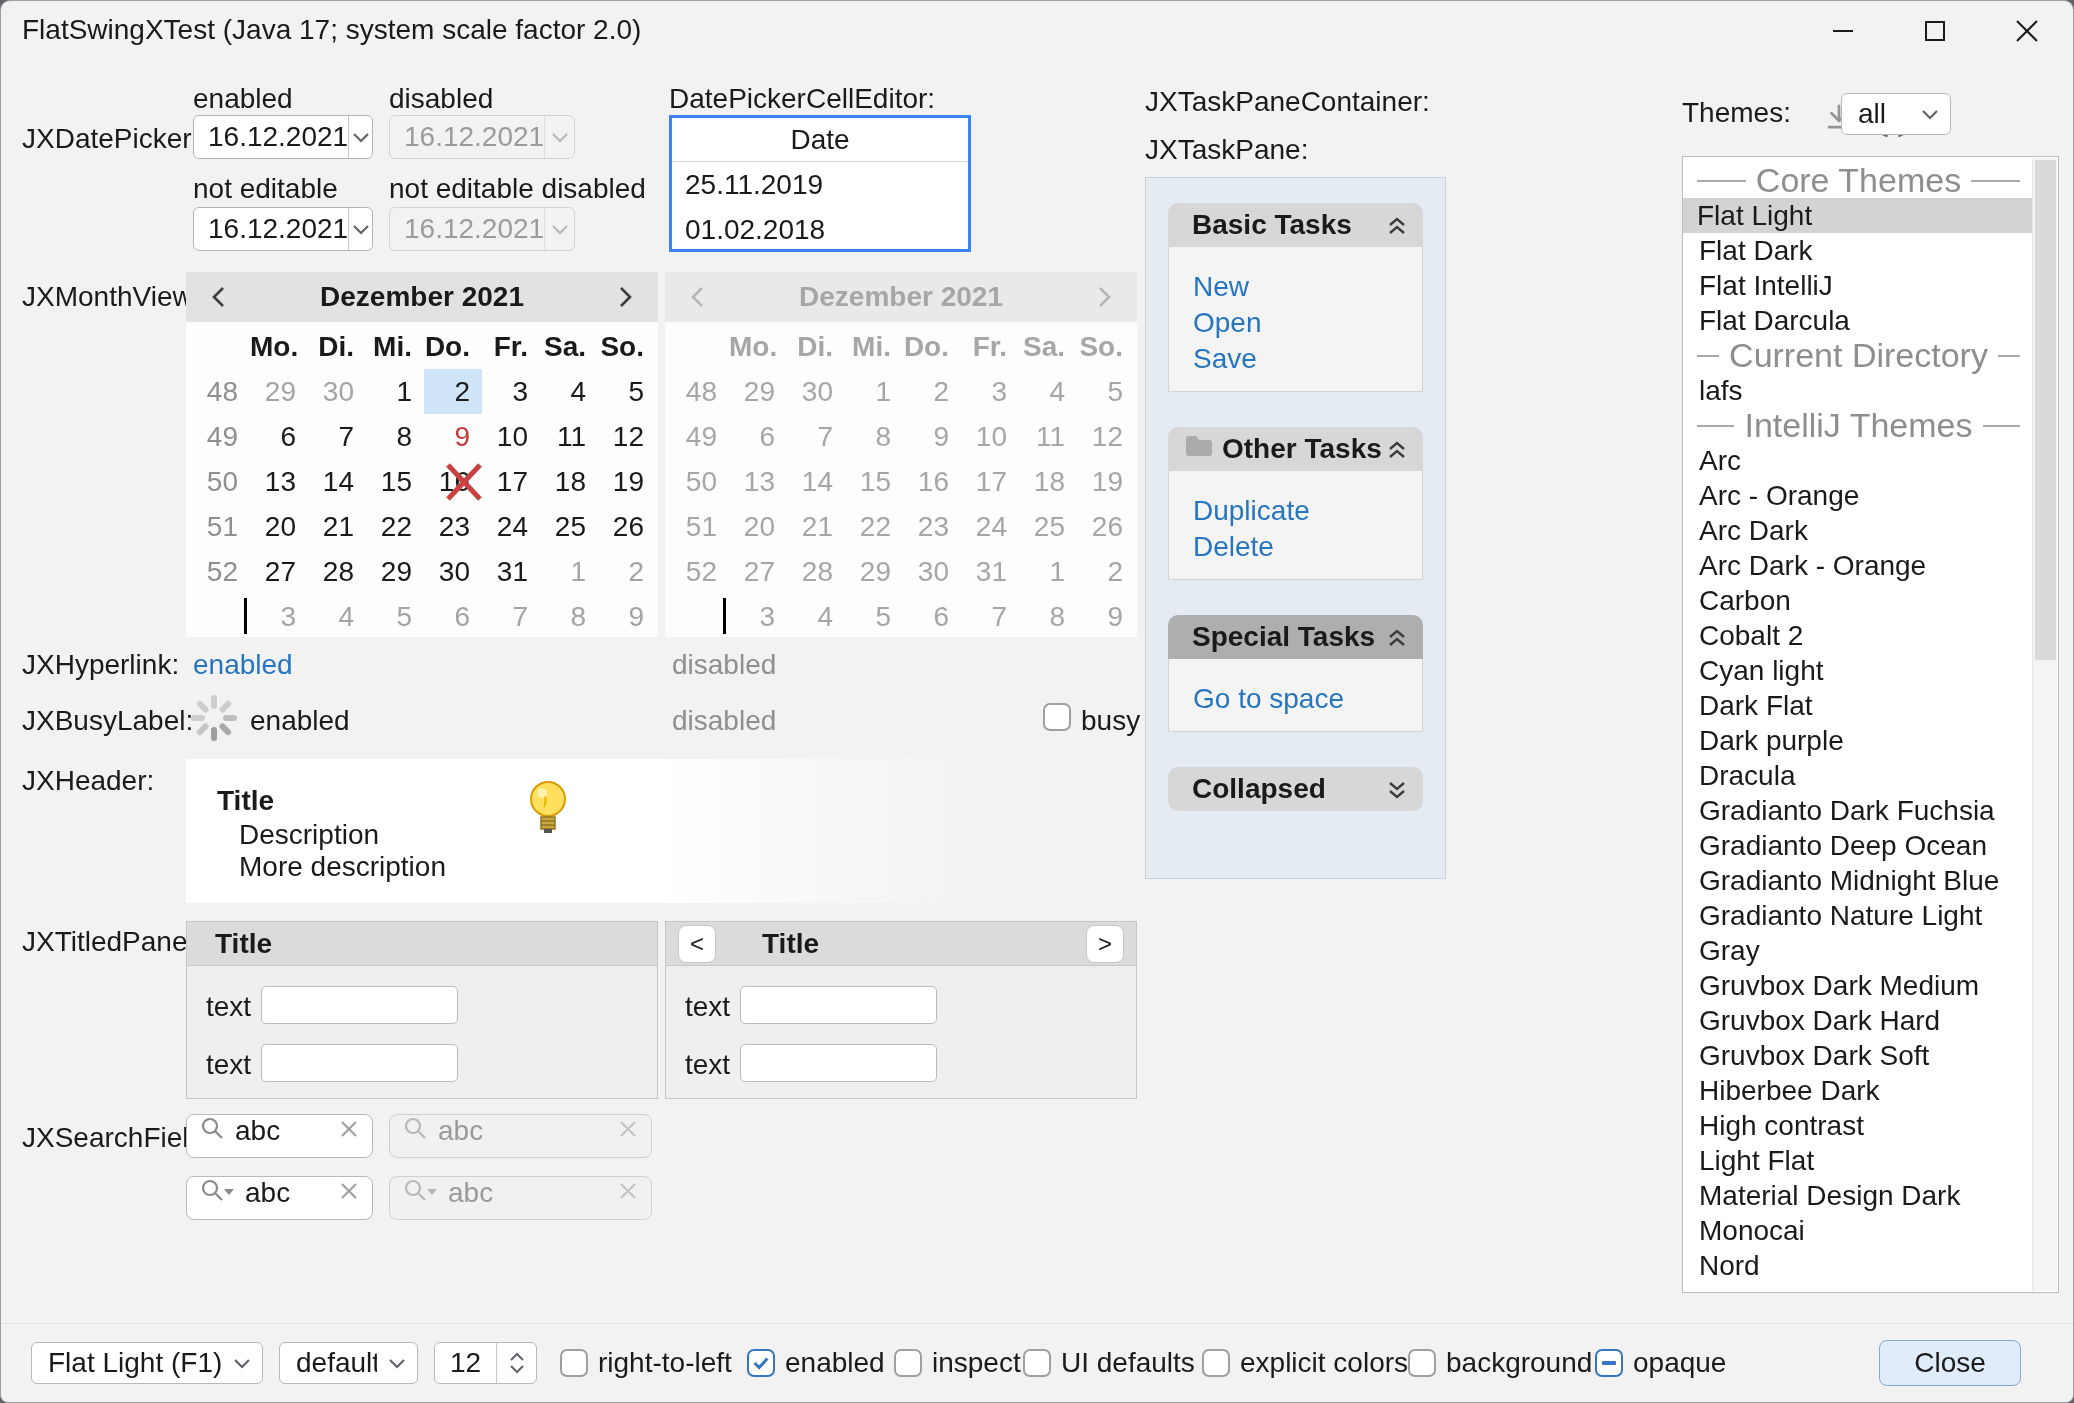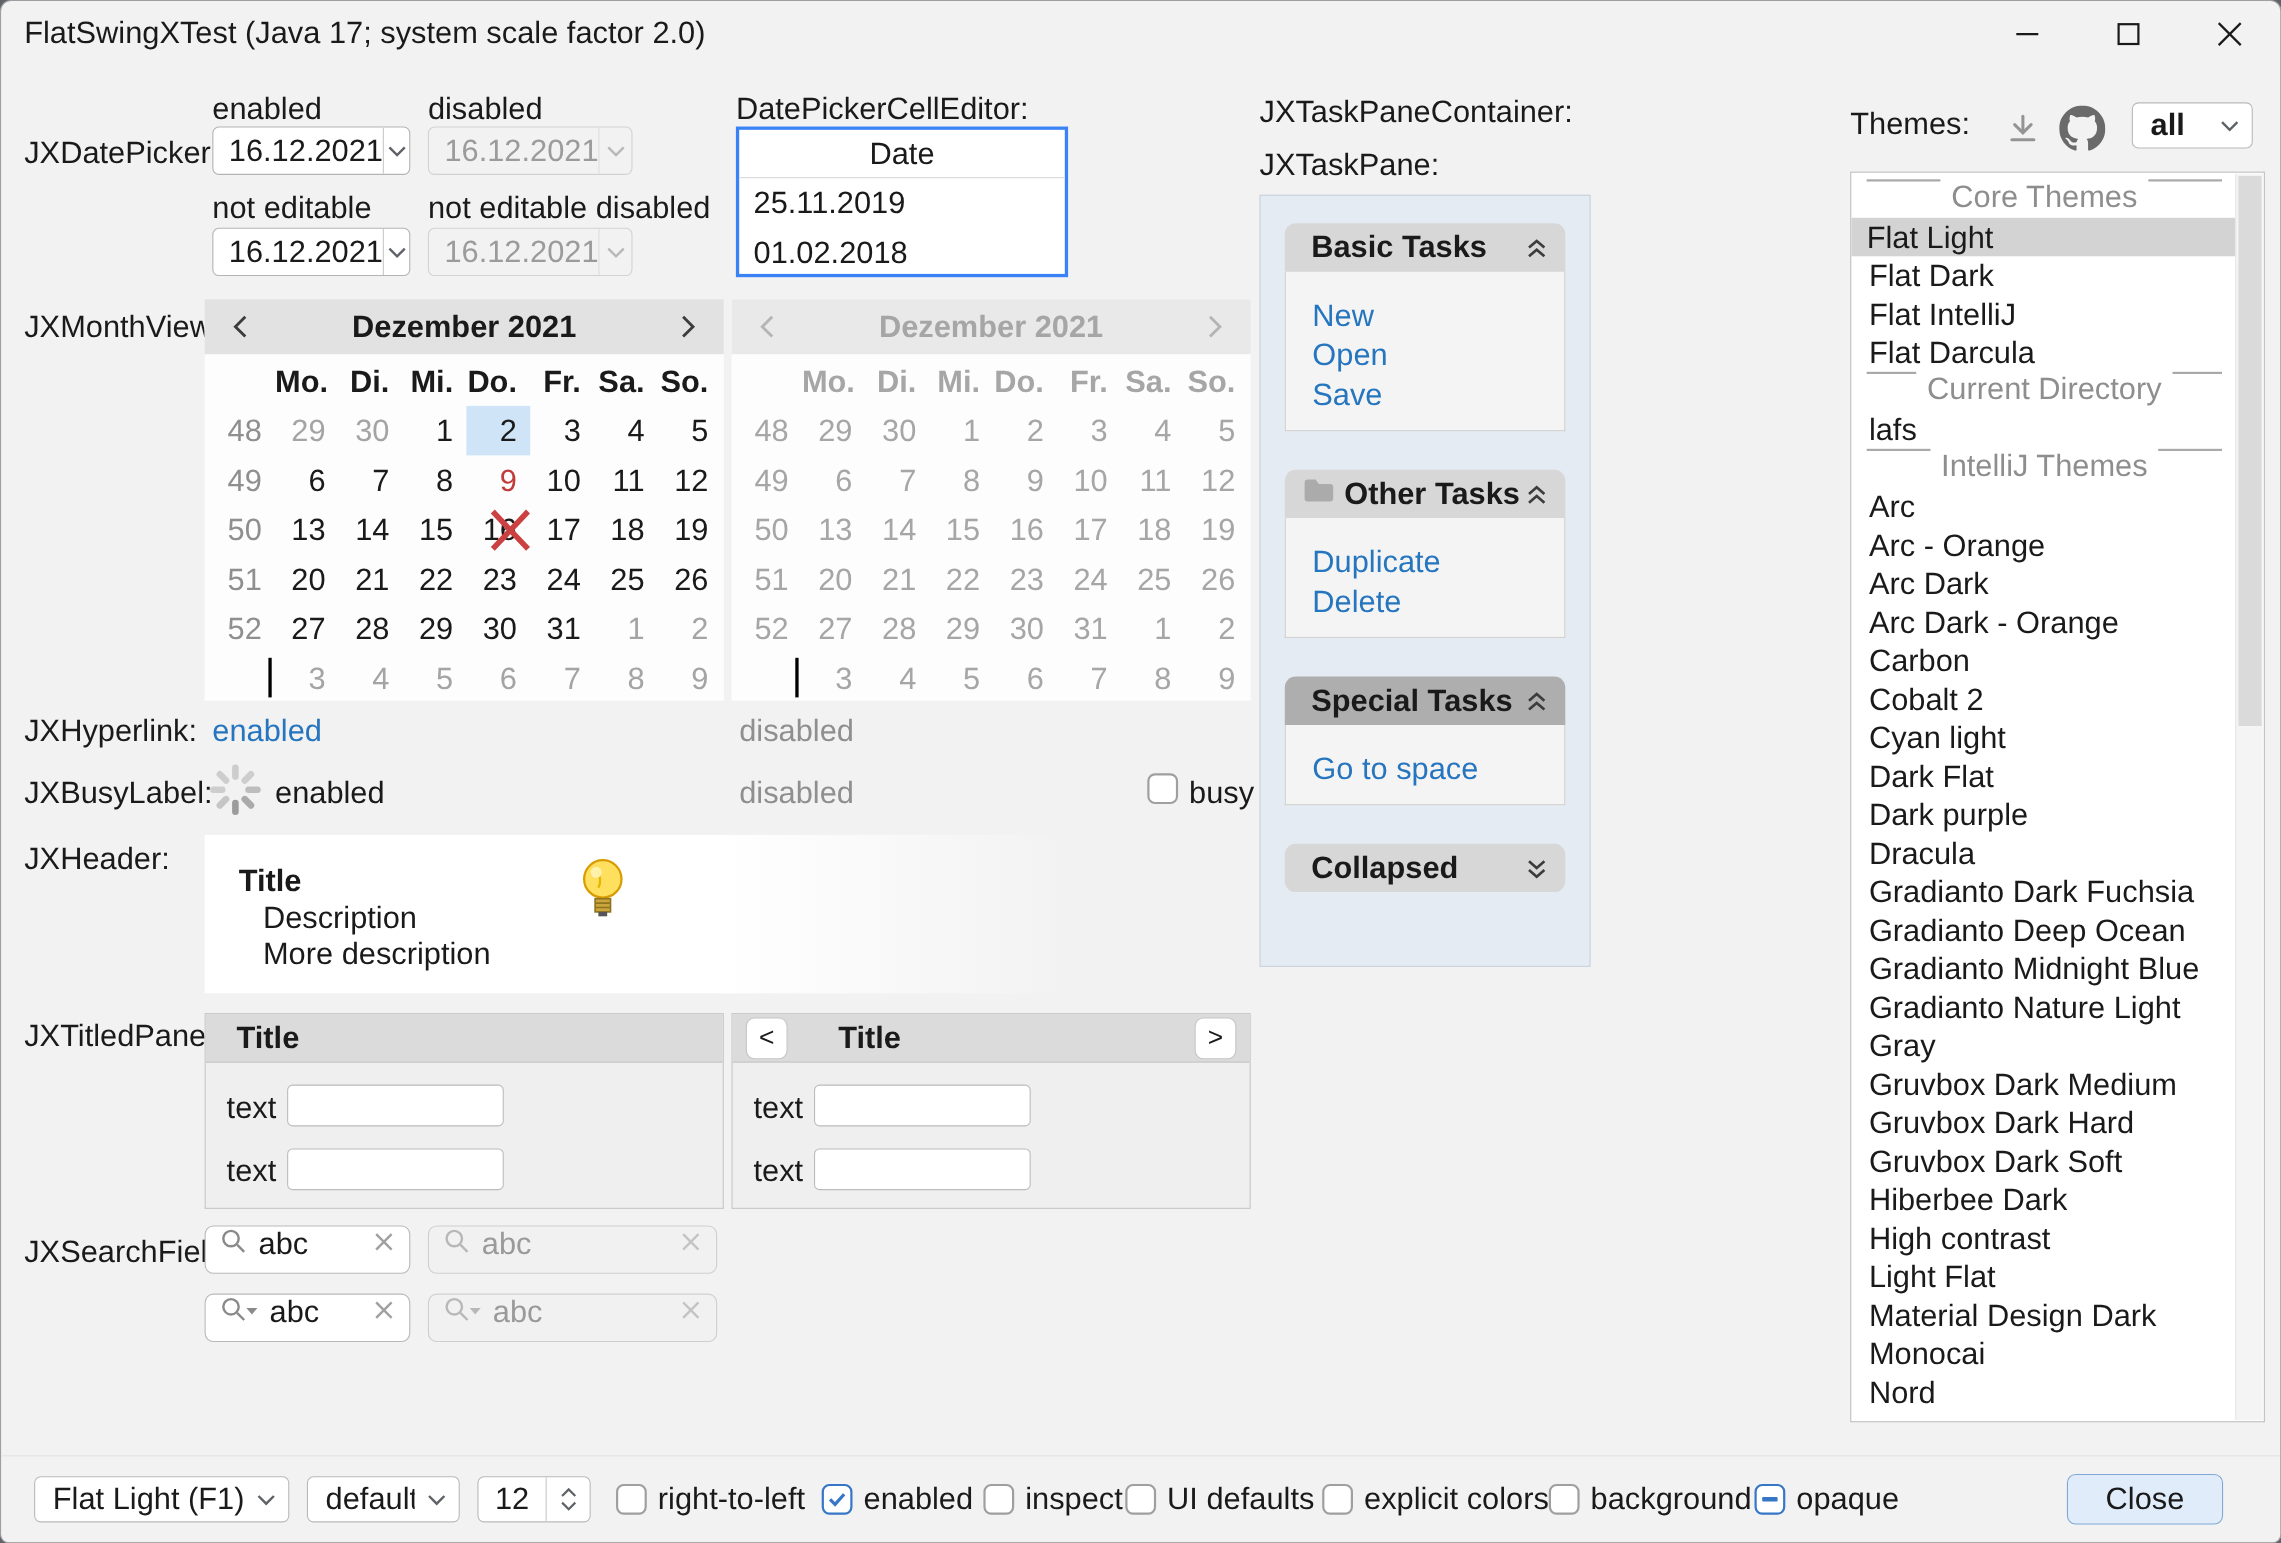--- a/index.html
+++ b/index.html
@@ -111,21 +111,21 @@
   
   .themes-label { position:absolute; left:1681px; top:96px; font-size:28px; }
   .icon-btn { position:absolute; display:flex; align-items:center; justify-content:center; }
   .combo { position:absolute; height:42px; background:#fff; border:1px solid #b9b9b9; border-radius:6px; display:flex; align-items:center; }
   .combo-text { flex:1; padding-left:16px; font-size:28px; white-space:nowrap; overflow:hidden; }
   .combo-arrow { width:40px; display:flex; align-items:center; justify-content:center; }
 
   .themes-list { position:absolute; left:1681px; top:155px; width:377px; height:1137px; background:#fff; border:1px solid #bdbdbd; padding-top:6px; overflow:hidden; }
   .theme-item { height:35px; line-height:35px; padding-left:16px; font-size:28px; width:351px; white-space:nowrap; }
   .theme-item.selected { background:#d3d3d3;padding-left:14px; }
-  .theme-sep { height:35px; display:flex; align-items:flex-start; gap:10px; padding:0 14px; color:#8e8e8e; font-size:28px; width:351px; }
+  .theme-sep { height:35px; display:flex; align-items:center; gap:10px; padding:0 14px; color:#8e8e8e; font-size:34px; width:351px; }
   .theme-sep .line { flex:1; height:2px; background:#a9a9a9; }
   .vscroll { position:absolute; right:1px; top:1px; bottom:1px; width:25px; background:#f4f4f4; border-left:1px solid #e6e6e6; }
   .vthumb { position:absolute; left:2px; top:2px; width:21px; height:500px; background:#dadada; }
 
   
   .bottombar { position:absolute; left:0; top:1322px; width:2074px; height:81px; border-top:1px solid #e3e3e3; }
   .bb-combo { top:18px; }
   .spinner { position:absolute; left:433px; top:18px; width:103px; height:42px; background:#fff; border:1px solid #b9b9b9; border-radius:6px; display:flex; }
   .spin-value { width:61px; text-align:center; line-height:40px; font-size:28px; }
   .spin-arrows { flex:1; border-left:1px solid #c9c9c9; display:flex; flex-direction:column; align-items:center; justify-content:center; gap:2px; }
@@ -534,21 +534,21 @@
       <line x1="12" y1="3" x2="12" y2="14"></line>
         <polyline points="6,9 12,15 18,9" fill="none"></polyline>
         <line x1="4" y1="20" x2="20" y2="20"></line>
     </svg>
   </div>
   <div class="icon-btn" style="left:1868px; top:92px; width:48px; height:48px;">
     <svg width="42" height="42" viewBox="0 0 16 16" fill="#6a6a6a">
       <path d="M8 0C3.58 0 0 3.58 0 8c0 3.54 2.29 6.53 5.47 7.59.4.07.55-.17.55-.38 0-.19-.01-.82-.01-1.49-2.01.37-2.53-.49-2.69-.94-.09-.23-.48-.94-.82-1.13-.28-.15-.68-.52-.01-.53.63-.01 1.08.58 1.23.82.72 1.21 1.87.87 2.33.66.07-.52.28-.87.51-1.07-1.78-.2-3.64-.89-3.64-3.95 0-.87.31-1.59.82-2.15-.08-.2-.36-1.02.08-2.12 0 0 .67-.21 2.2.82.64-.18 1.32-.27 2-.27s1.36.09 2 .27c1.53-1.04 2.2-.82 2.2-.82.44 1.1.16 1.92.08 2.12.51.56.82 1.27.82 2.15 0 3.07-1.87 3.75-3.65 3.95.29.25.54.73.54 1.48 0 1.07-.01 1.93-.01 2.2 0 .21.15.46.55.38A8.01 8.01 0 0 0 16 8c0-4.42-3.58-8-8-8z"></path>
     </svg>
   </div>
-  <div class="combo" style="left:1937px; top:92px; width:110px;font-weight:bold;">
+  <div class="combo" style="left:1840px; top:92px; width:110px;">
     <div class="combo-text">all</div>
     <div class="combo-arrow">
         <svg width="20" height="20">
           <polyline points="3,7 10,14 17,7" fill="none" stroke="#5f6368" stroke-width="2.2"></polyline>
         </svg>
       </div>
   </div>
 
   <div class="themes-list">
     <div id="themes-items">

